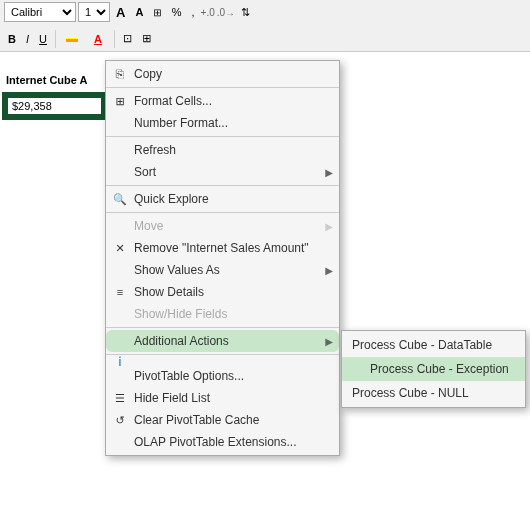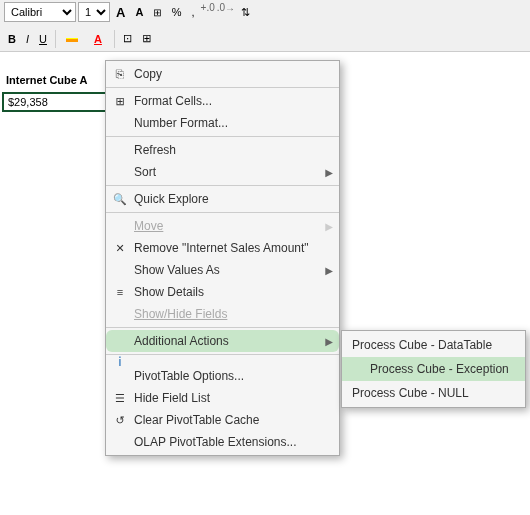--- a/index.html
+++ b/index.html
@@ -29,21 +29,21 @@
       border-bottom: 1px solid #ccc;
       display: flex;
       align-items: center;
       padding: 2px 4px;
       gap: 4px;
       flex-wrap: wrap;
     }
 
     .font-selector {
       display: flex;
-      align-items: flex-start;
+      align-items: center;
       gap: 2px;
     }
 
     .toolbar-select {
       border: 1px solid #aaa;
       background: white;
       font-size: 11px;
       padding: 1px 2px;
       height: 20px;
     }
@@ -102,21 +102,20 @@
       cursor: pointer;
       position: relative;
       color: #333;
       font-size: 12px;
       white-space: nowrap;
     }
 
     .menu-item.disabled {
       color: #aaa;
       cursor: default;
-      text-decoration: underline;
     }
 
     .menu-item .item-icon {
       position: absolute;
       left: 6px;
       width: 16px;
       height: 16px;
       display: flex;
       align-items: center;
       justify-content: center;
@@ -173,21 +172,21 @@
     }
 
     .value-cell {
       position: absolute;
       top: 92px;
       left: 2px;
       font-size: 11px;
       color: #000;
       background: white;
       padding: 2px 4px;
-      border: 2px solid #14532d;
+      border: 6px solid #14532d;
       z-index: 1;
       width: 105px;
     }
 
     .value-cell2 {
       position: absolute;
       top: 92px;
       left: 107px;
       font-size: 11px;
       color: #000;

